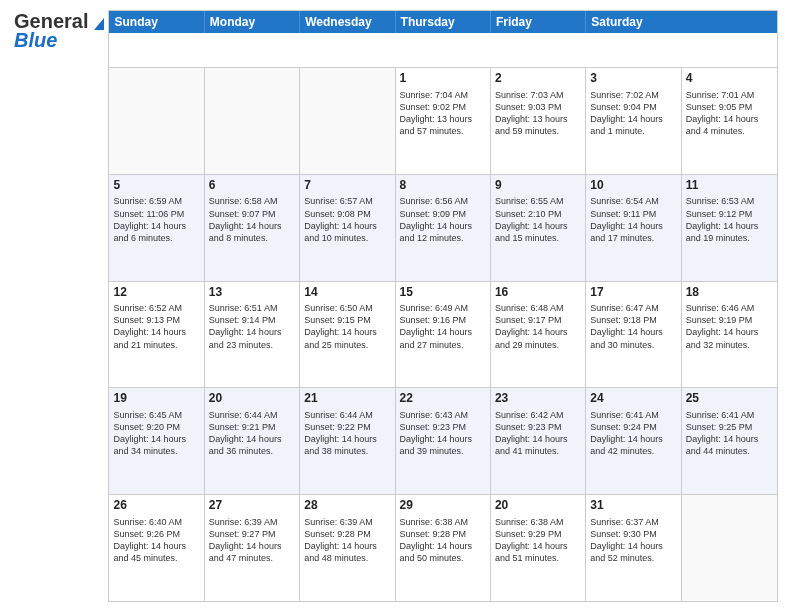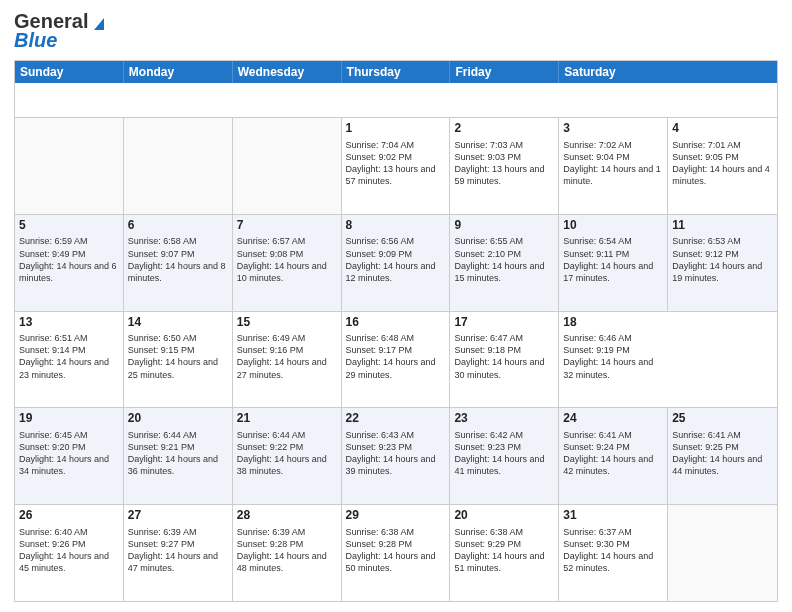--- a/index.html
+++ b/index.html
@@ -8,21 +8,21 @@
       background: #fff;
       width: 792px;
       height: 612px;
       overflow: hidden;
     }
     .page {
       width: 792px;
       height: 612px;
       padding: 10px 14px 10px 14px;
       display: flex;
-      flex-direction: column;
+      flex-direction: row;
     }
     .header {
       display: flex;
       justify-content: space-between;
       align-items: flex-start;
       margin-bottom: 8px;
     }
     .logo {
       display: flex;
       flex-direction: column;
@@ -158,21 +158,21 @@
             <span class="day-num">4</span>
             <div class="cell-text">Sunrise: 7:01 AM</div>
             <div class="cell-text">Sunset: 9:05 PM</div>
             <div class="cell-text">Daylight: 14 hours and 4 minutes.</div>
           </div>
         </div>
         <div class="cal-row">
           <div class="cal-cell">
             <span class="day-num">5</span>
             <div class="cell-text">Sunrise: 6:59 AM</div>
-            <div class="cell-text">Sunset: 9:49 PM</div>
+            <div class="cell-text">Sunset: 11:06 PM</div>
             <div class="cell-text">Daylight: 14 hours and 6 minutes.</div>
           </div>
           <div class="cal-cell">
             <span class="day-num">6</span>
             <div class="cell-text">Sunrise: 6:58 AM</div>
             <div class="cell-text">Sunset: 9:07 PM</div>
             <div class="cell-text">Daylight: 14 hours and 8 minutes.</div>
           </div>
           <div class="cal-cell">
             <span class="day-num">7</span>
@@ -199,20 +199,26 @@
             <div class="cell-text">Daylight: 14 hours and 17 minutes.</div>
           </div>
           <div class="cal-cell">
             <span class="day-num">11</span>
             <div class="cell-text">Sunrise: 6:53 AM</div>
             <div class="cell-text">Sunset: 9:12 PM</div>
             <div class="cell-text">Daylight: 14 hours and 19 minutes.</div>
           </div>
         </div>
         <div class="cal-row">
+          <div class="cal-cell">
+            <span class="day-num">12</span>
+            <div class="cell-text">Sunrise: 6:52 AM</div>
+            <div class="cell-text">Sunset: 9:13 PM</div>
+            <div class="cell-text">Daylight: 14 hours and 21 minutes.</div>
+          </div>
           <div class="cal-cell">
             <span class="day-num">13</span>
             <div class="cell-text">Sunrise: 6:51 AM</div>
             <div class="cell-text">Sunset: 9:14 PM</div>
             <div class="cell-text">Daylight: 14 hours and 23 minutes.</div>
           </div>
           <div class="cal-cell">
             <span class="day-num">14</span>
             <div class="cell-text">Sunrise: 6:50 AM</div>
             <div class="cell-text">Sunset: 9:15 PM</div>

